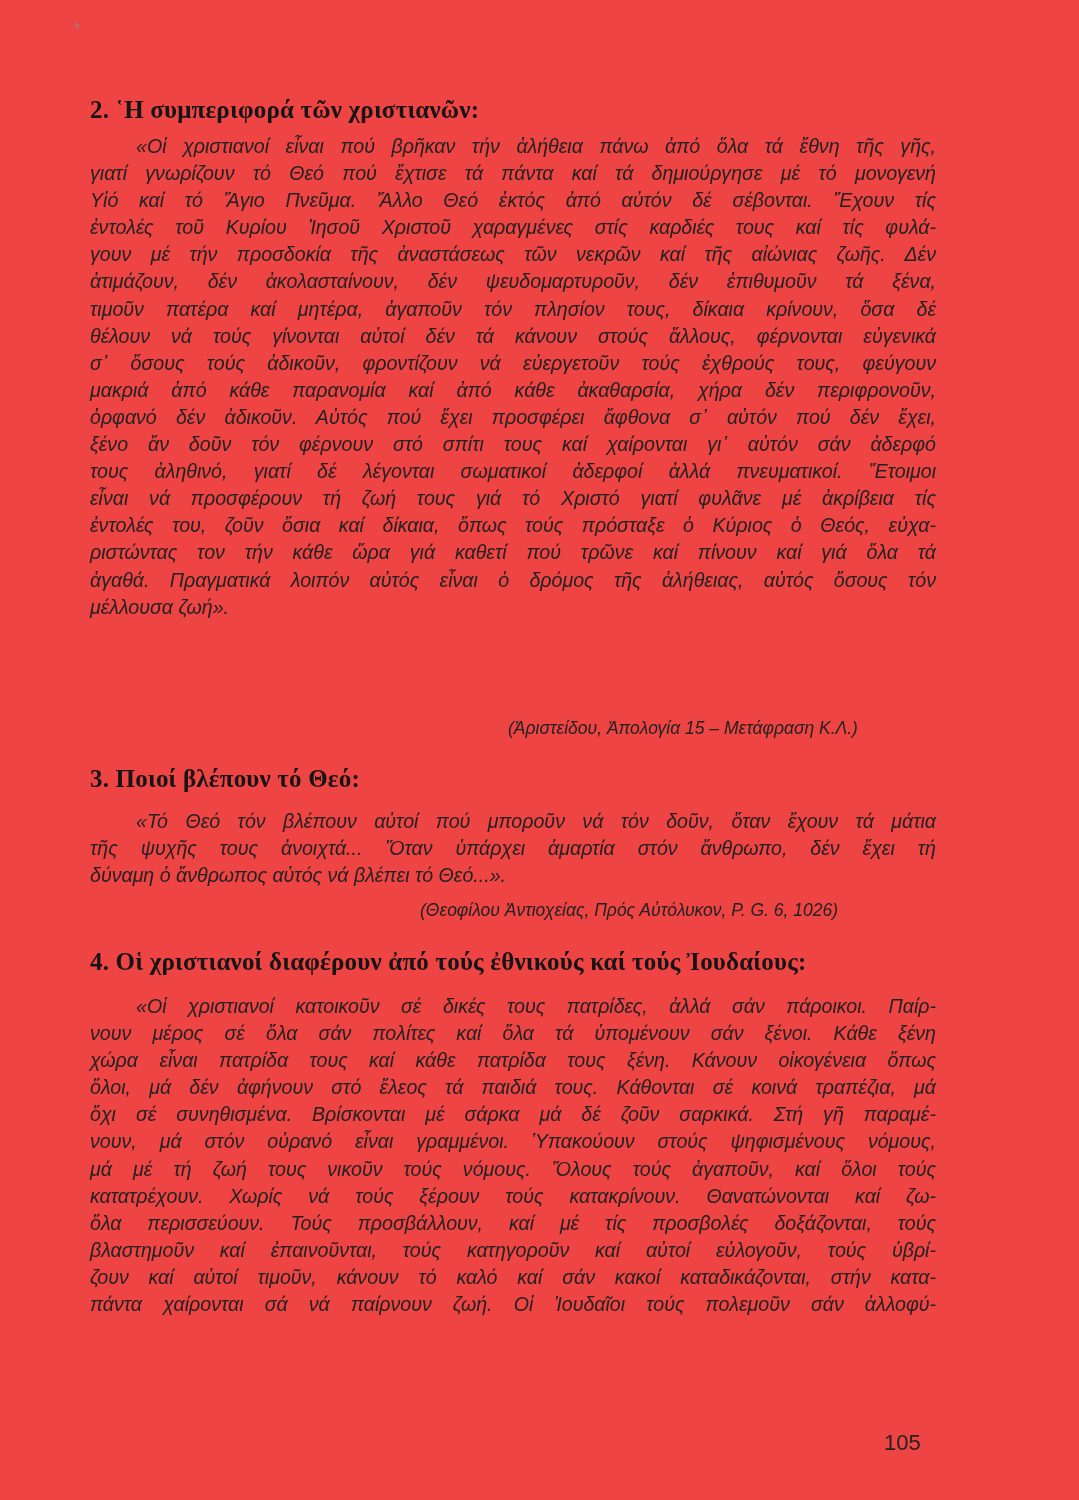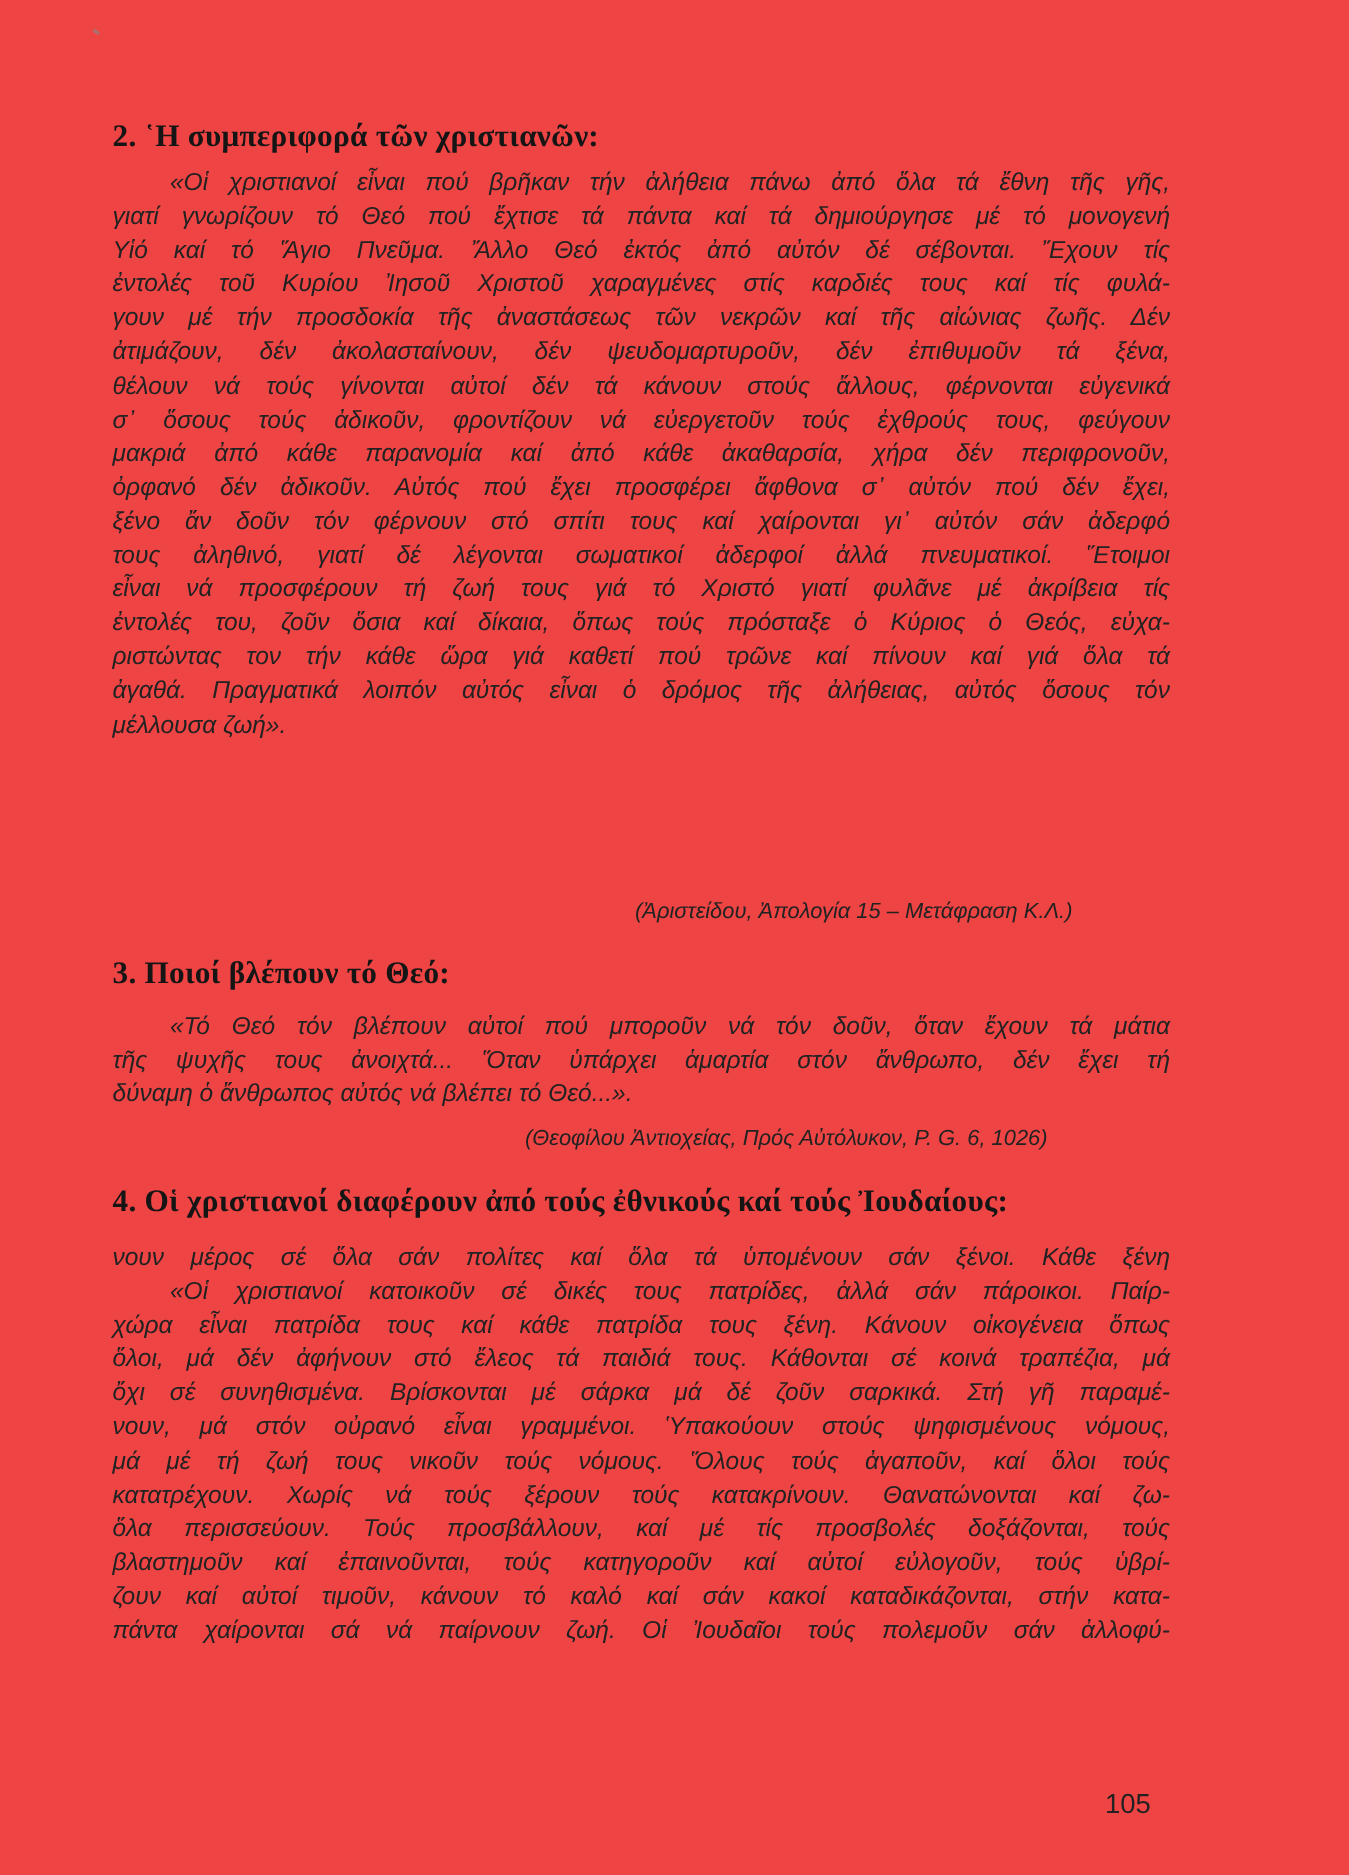--- a/index.html
+++ b/index.html
@@ -21,20 +21,21 @@
   <div class="speck"></div>
 
   <div class="h" style="left:90px; top:96px;">2. ῾Η συμπεριφορά τῶν χριστιανῶν:</div>
   <div class="para" style="top:133px;">
     <span class="line first">«Οἱ χριστιανοί εἶναι πού βρῆκαν τήν ἀλήθεια πάνω ἀπό ὅλα τά ἔθνη τῆς γῆς,</span>
     <span class="line">γιατί γνωρίζουν τό Θεό πού ἔχτισε τά πάντα καί τά δημιούργησε μέ τό μονογενή</span>
     <span class="line">Υἱό καί τό Ἅγιο Πνεῦμα. Ἄλλο Θεό ἐκτός ἀπό αὐτόν δέ σέβονται. Ἔχουν τίς</span>
     <span class="line">ἐντολές τοῦ Κυρίου Ἰησοῦ Χριστοῦ χαραγμένες στίς καρδιές τους καί τίς φυλά-</span>
     <span class="line">γουν μέ τήν προσδοκία τῆς ἀναστάσεως τῶν νεκρῶν καί τῆς αἰώνιας ζωῆς. Δέν</span>
     <span class="line">ἀτιμάζουν, δέν ἀκολασταίνουν, δέν ψευδομαρτυροῦν, δέν ἐπιθυμοῦν τά ξένα,</span>
+    <span class="line">τιμοῦν πατέρα καί μητέρα, ἀγαποῦν τόν πλησίον τους, δίκαια κρίνουν, ὅσα δέ</span>
     <span class="line">θέλουν νά τούς γίνονται αὐτοί δέν τά κάνουν στούς ἄλλους, φέρνονται εὐγενικά</span>
     <span class="line">σ᾽ ὅσους τούς ἀδικοῦν, φροντίζουν νά εὐεργετοῦν τούς ἐχθρούς τους, φεύγουν</span>
     <span class="line">μακριά ἀπό κάθε παρανομία καί ἀπό κάθε ἀκαθαρσία, χήρα δέν περιφρονοῦν,</span>
     <span class="line">ὀρφανό δέν ἀδικοῦν. Αὐτός πού ἔχει προσφέρει ἄφθονα σ᾽ αὐτόν πού δέν ἔχει,</span>
     <span class="line">ξένο ἄν δοῦν τόν φέρνουν στό σπίτι τους καί χαίρονται γι᾽ αὐτόν σάν ἀδερφό</span>
     <span class="line">τους ἀληθινό, γιατί δέ λέγονται σωματικοί ἀδερφοί ἀλλά πνευματικοί. Ἕτοιμοι</span>
     <span class="line">εἶναι νά προσφέρουν τή ζωή τους γιά τό Χριστό γιατί φυλᾶνε μέ ἀκρίβεια τίς</span>
     <span class="line">ἐντολές του, ζοῦν ὅσια καί δίκαια, ὅπως τούς πρόσταξε ὁ Κύριος ὁ Θεός, εὐχα-</span>
     <span class="line">ριστώντας τον τήν κάθε ὥρα γιά καθετί πού τρῶνε καί πίνουν καί γιά ὅλα τά</span>
     <span class="line">ἀγαθά. Πραγματικά λοιπόν αὐτός εἶναι ὁ δρόμος τῆς ἀλήθειας, αὐτός ὅσους τόν</span>
@@ -45,22 +46,22 @@
   <div class="h" style="left:90px; top:765px;">3. Ποιοί βλέπουν τό Θεό:</div>
   <div class="para" style="top:808px;">
     <span class="line first">«Τό Θεό τόν βλέπουν αὐτοί πού μποροῦν νά τόν δοῦν, ὅταν ἔχουν τά μάτια</span>
     <span class="line">τῆς ψυχῆς τους ἀνοιχτά... Ὅταν ὑπάρχει ἁμαρτία στόν ἄνθρωπο, δέν ἔχει τή</span>
     <span class="line last">δύναμη ὁ ἄνθρωπος αὐτός νά βλέπει τό Θεό...».</span>
   </div>
   <div class="cite" style="left:420px; top:900px;">(Θεοφίλου Ἀντιοχείας, Πρός Αὐτόλυκον, P. G. 6, 1026)</div>
 
   <div class="h" style="left:90px; top:948px;">4. Οἱ χριστιανοί διαφέρουν ἀπό τούς ἐθνικούς καί τούς Ἰουδαίους:</div>
   <div class="para" style="top:993px;">
+    <span class="line first">«Οἱ χριστιανοί κατοικοῦν σέ δικές τους πατρίδες, ἀλλά σάν πάροικοι. Παίρ-</span>
     <span class="line">νουν μέρος σέ ὅλα σάν πολίτες καί ὅλα τά ὑπομένουν σάν ξένοι. Κάθε ξένη</span>
-    <span class="line first">«Οἱ χριστιανοί κατοικοῦν σέ δικές τους πατρίδες, ἀλλά σάν πάροικοι. Παίρ-</span>
     <span class="line">χώρα εἶναι πατρίδα τους καί κάθε πατρίδα τους ξένη. Κάνουν οἰκογένεια ὅπως</span>
     <span class="line">ὅλοι, μά δέν ἀφήνουν στό ἔλεος τά παιδιά τους. Κάθονται σέ κοινά τραπέζια, μά</span>
     <span class="line">ὄχι σέ συνηθισμένα. Βρίσκονται μέ σάρκα μά δέ ζοῦν σαρκικά. Στή γῆ παραμέ-</span>
     <span class="line">νουν, μά στόν οὐρανό εἶναι γραμμένοι. Ὑπακούουν στούς ψηφισμένους νόμους,</span>
     <span class="line">μά μέ τή ζωή τους νικοῦν τούς νόμους. Ὅλους τούς ἀγαποῦν, καί ὅλοι τούς</span>
     <span class="line">κατατρέχουν. Χωρίς νά τούς ξέρουν τούς κατακρίνουν. Θανατώνονται καί ζω-</span>
     <span class="line">ὅλα περισσεύουν. Τούς προσβάλλουν, καί μέ τίς προσβολές δοξάζονται, τούς</span>
     <span class="line">βλαστημοῦν καί ἐπαινοῦνται, τούς κατηγοροῦν καί αὐτοί εὐλογοῦν, τούς ὑβρί-</span>
     <span class="line">ζουν καί αὐτοί τιμοῦν, κάνουν τό καλό καί σάν κακοί καταδικάζονται, στήν κατα-</span>
     <span class="line">πάντα χαίρονται σά νά παίρνουν ζωή. Οἱ Ἰουδαῖοι τούς πολεμοῦν σάν ἀλλοφύ-</span>

